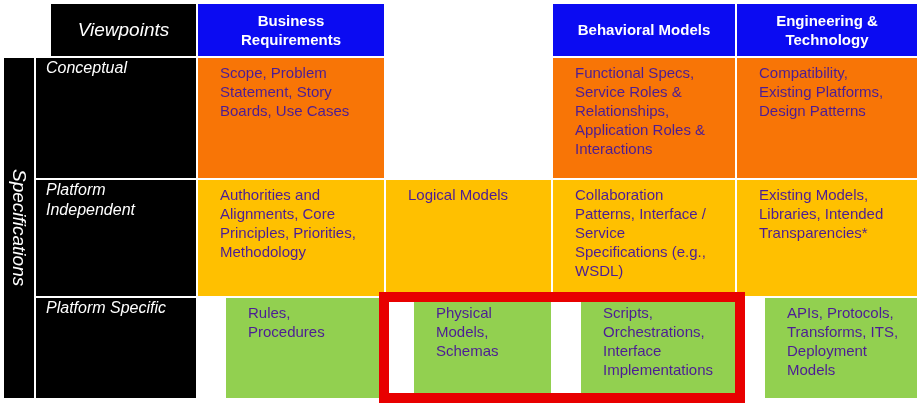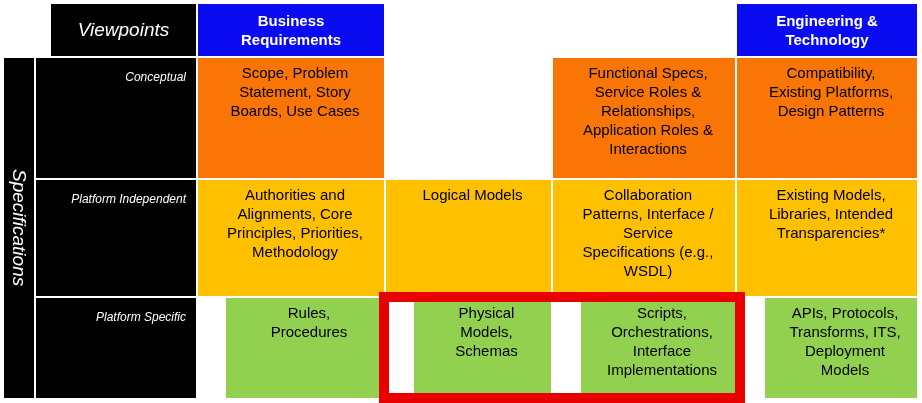--- a/index.html
+++ b/index.html
@@ -37,27 +37,27 @@
     display:flex;align-items:center;justify-content:center;
   }
   .specstrip .vtext{
     writing-mode:vertical-rl;
     color:#ffffff;font-style:italic;font-size:19px;
     white-space:nowrap;
   }
   .rowlabel{
     grid-column:2;
     background:#000000;color:#ffffff;
-    font-style:italic;font-size:12px;line-height:1.25;
-    text-align:right;padding:12px 10px 0 10px;
+    font-style:italic;font-size:16px;line-height:1.25;
+    text-align:left;padding:0 10px 0 10px;
   }
   .content{
-    font-size:15px;line-height:19px;color:#000000;
+    font-size:15px;line-height:19px;color:#4c1d95;
     padding:5px 14px 0 22px;
-    text-align:center;
+    text-align:left;
   }
   .row-conceptual{background:#f87506;}
   .row-independent{background:#ffc000;}
   .row-specific{background:#92d050;margin-left:28px;}
   .highlight{
     position:absolute;
     left:379px;top:292px;width:366px;height:111px;
     border:10px solid #e80000;
     box-sizing:border-box;
     pointer-events:none;
@@ -66,20 +66,21 @@
 </head>
 <body>
 
 <div class="stage">
   <div class="grid">
 
     <div class="cell corner">
       <span>Viewpoints</span>
     </div>
     <div class="cell colhead" style="grid-column:3">Business Requirements</div>
+    <div class="cell colhead" style="grid-column:5">Behavioral Models</div>
     <div class="cell colhead" style="grid-column:6">Engineering &amp; Technology</div>
 
     <div class="cell specstrip">
       <span class="vtext">Specifications</span>
     </div>
 
     <div class="cell rowlabel" style="grid-row:2">Conceptual</div>
     <div class="cell content row-conceptual" style="grid-column:3;grid-row:2">Scope, Problem Statement, Story Boards, Use Cases</div>
     <div class="cell content row-conceptual" style="grid-column:5;grid-row:2">Functional Specs, Service Roles &amp; Relationships, Application Roles &amp; Interactions</div>
     <div class="cell rowlabel" style="grid-row:3">Platform Independent</div>

